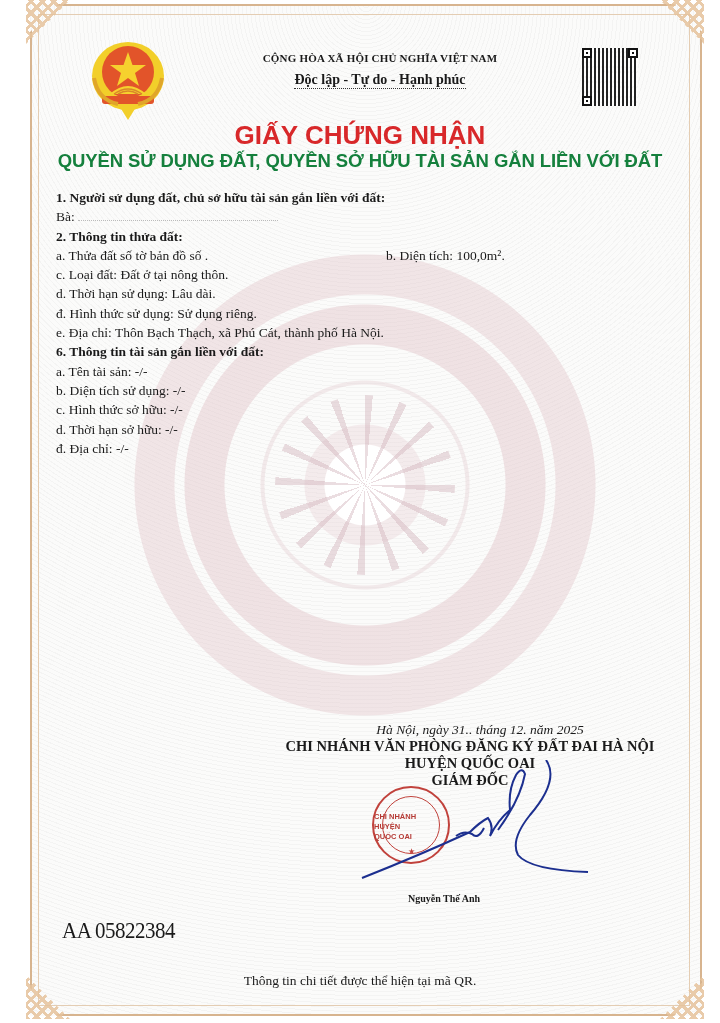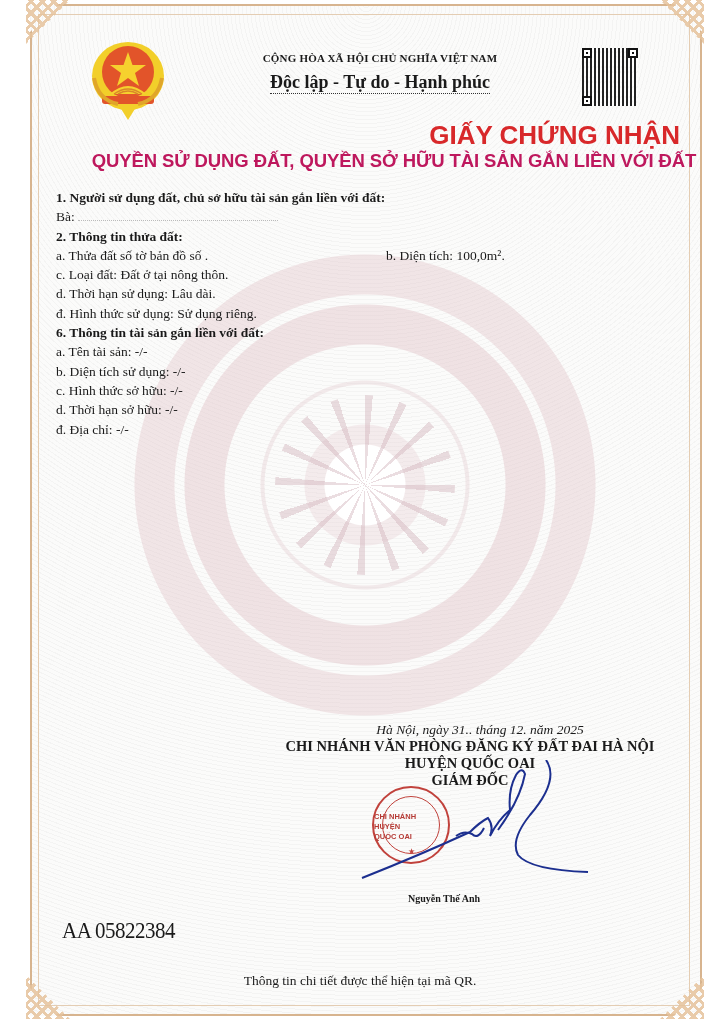--- a/index.html
+++ b/index.html
@@ -61,33 +61,33 @@
   }
   .qr .finder { position: absolute; width: 10px; height: 10px; border: 2px solid #111; background: #fff; box-sizing: border-box; }
   .qr .finder::after { content: ""; position: absolute; left: 2px; top: 2px; width: 2px; height: 2px; background: #111; }
 
   .country {
     position: absolute; left: 150px; width: 460px; top: 52px; text-align: center;
     font-size: 11px; font-weight: bold; letter-spacing: 0.2px;
   }
   .motto {
     position: absolute; left: 150px; width: 460px; top: 72px; text-align: center;
-    font-size: 18px; font-weight: bold;
+    font-size: 14px; font-weight: bold;
   }
   .motto span { border-bottom: 1px dotted #333; padding-bottom: 1px; }
 
   .title1 {
-    position: absolute; left: 40px; width: 640px; top: 120px; text-align: right;
+    position: absolute; left: 40px; width: 640px; top: 120px; text-align: center;
     font-family: "Liberation Sans", "DejaVu Sans", sans-serif;
     color: #d8282a; font-size: 26px; font-weight: bold;
   }
   .title2 {
     position: absolute; left: 40px; width: 640px; top: 150px; text-align: center;
     font-family: "Liberation Sans", "DejaVu Sans", sans-serif;
-    color: #be185d; font-size: 18.5px; font-weight: bold; letter-spacing: -0.1px; margin-left: 34px;
+    color: #15803d; font-size: 18.5px; font-weight: bold; letter-spacing: -0.1px;
   }
 
   .body-text { position: absolute; left: 56px; top: 188px; width: 600px; font-size: 13.5px; line-height: 19.3px; }
   .body-text .line { position: relative; height: 19.3px; white-space: nowrap; }
   .body-text .h { font-weight: bold; }
   .body-text .right-col { position: absolute; left: 330px; top: 0; }
   .dots { display: inline-block; width: 200px; border-bottom: 1px dotted #bbb; }
 
   .sign-block { position: absolute; left: 260px; width: 420px; top: 722px; text-align: center; }
   .date { font-style: italic; font-size: 13.5px; margin-left: 20px; }
@@ -153,20 +153,21 @@
     <span>Bà: </span><span class="dots"></span>
   </div>
   <div class="line h">2. Thông tin thửa đất:</div>
   <div class="line">
     <span>a. Thửa đất số        tờ bản đồ số    .</span>
     <span class="right-col">b. Diện tích: 100,0m².</span>
   </div>
   <div class="line">c. Loại đất: Đất ở tại nông thôn.</div>
   <div class="line">d. Thời hạn sử dụng: Lâu dài.</div>
   <div class="line">đ. Hình thức sử dụng: Sử dụng riêng.</div>
+  <div class="line">e. Địa chỉ: Thôn Bạch Thạch, xã Phú Cát, thành phố Hà Nội.</div>
   <div class="line h">6. Thông tin tài sản gắn liền với đất:</div>
   <div class="line">a. Tên tài sản: -/-</div>
   <div class="line">b. Diện tích sử dụng: -/-</div>
   <div class="line">c. Hình thức sở hữu: -/-</div>
   <div class="line">d. Thời hạn sở hữu: -/-</div>
   <div class="line">đ. Địa chỉ: -/-</div>
 </div>
 
 <div class="sign-block">
   <div class="date">Hà Nội, ngày 31.. tháng 12. năm 2025</div>

